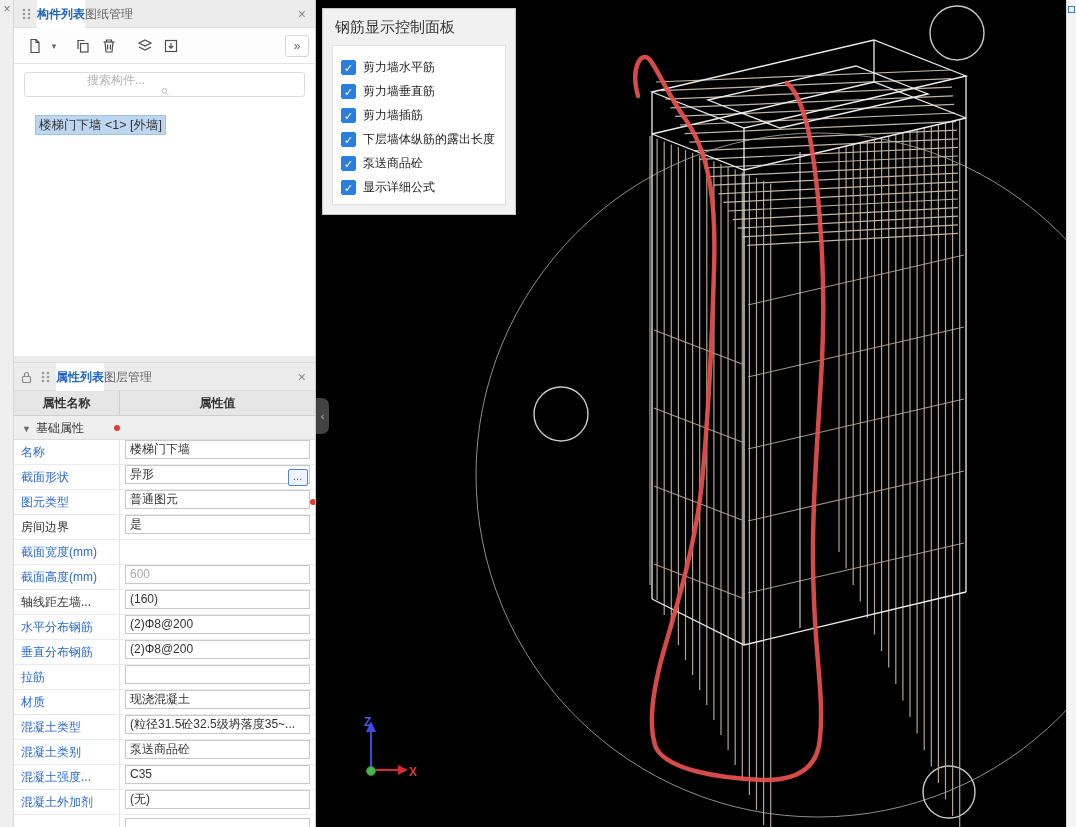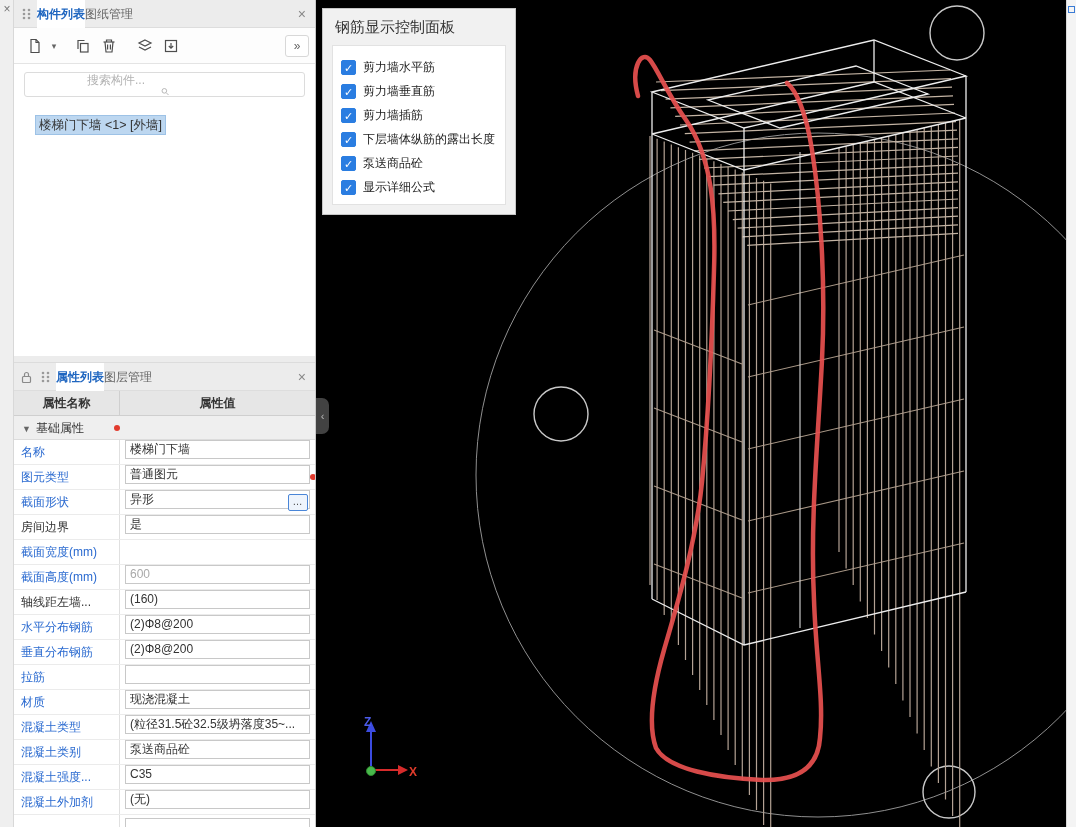--- a/index.html
+++ b/index.html
@@ -192,31 +192,31 @@
           <span class="red-dot section-dot"></span>
         </div>
         <div>
             <div class="prop-row">
               <div class="prop-name link">名称</div>
               <div class="prop-value">
                 <div class="prop-input">楼梯门下墙</div>
               </div>
             </div>
             <div class="prop-row">
+              <div class="prop-name link">截面形状</div>
+              <div class="prop-value">
+                <div class="prop-input">异形</div>
+                <div class="picker-btn">…</div>
+              </div>
+            </div>
+            <div class="prop-row">
               <div class="prop-name link">图元类型</div>
               <div class="prop-value">
                 <div class="prop-input">普通图元</div>
                 <div class="red-dot marker"></div>
-              </div>
-            </div>
-            <div class="prop-row">
-              <div class="prop-name link">截面形状</div>
-              <div class="prop-value">
-                <div class="prop-input">异形</div>
-                <div class="picker-btn">…</div>
               </div>
             </div>
             <div class="prop-row">
               <div class="prop-name">房间边界</div>
               <div class="prop-value">
                 <div class="prop-input">是</div>
               </div>
             </div>
             <div class="prop-row">
               <div class="prop-name link">截面宽度(mm)</div>

